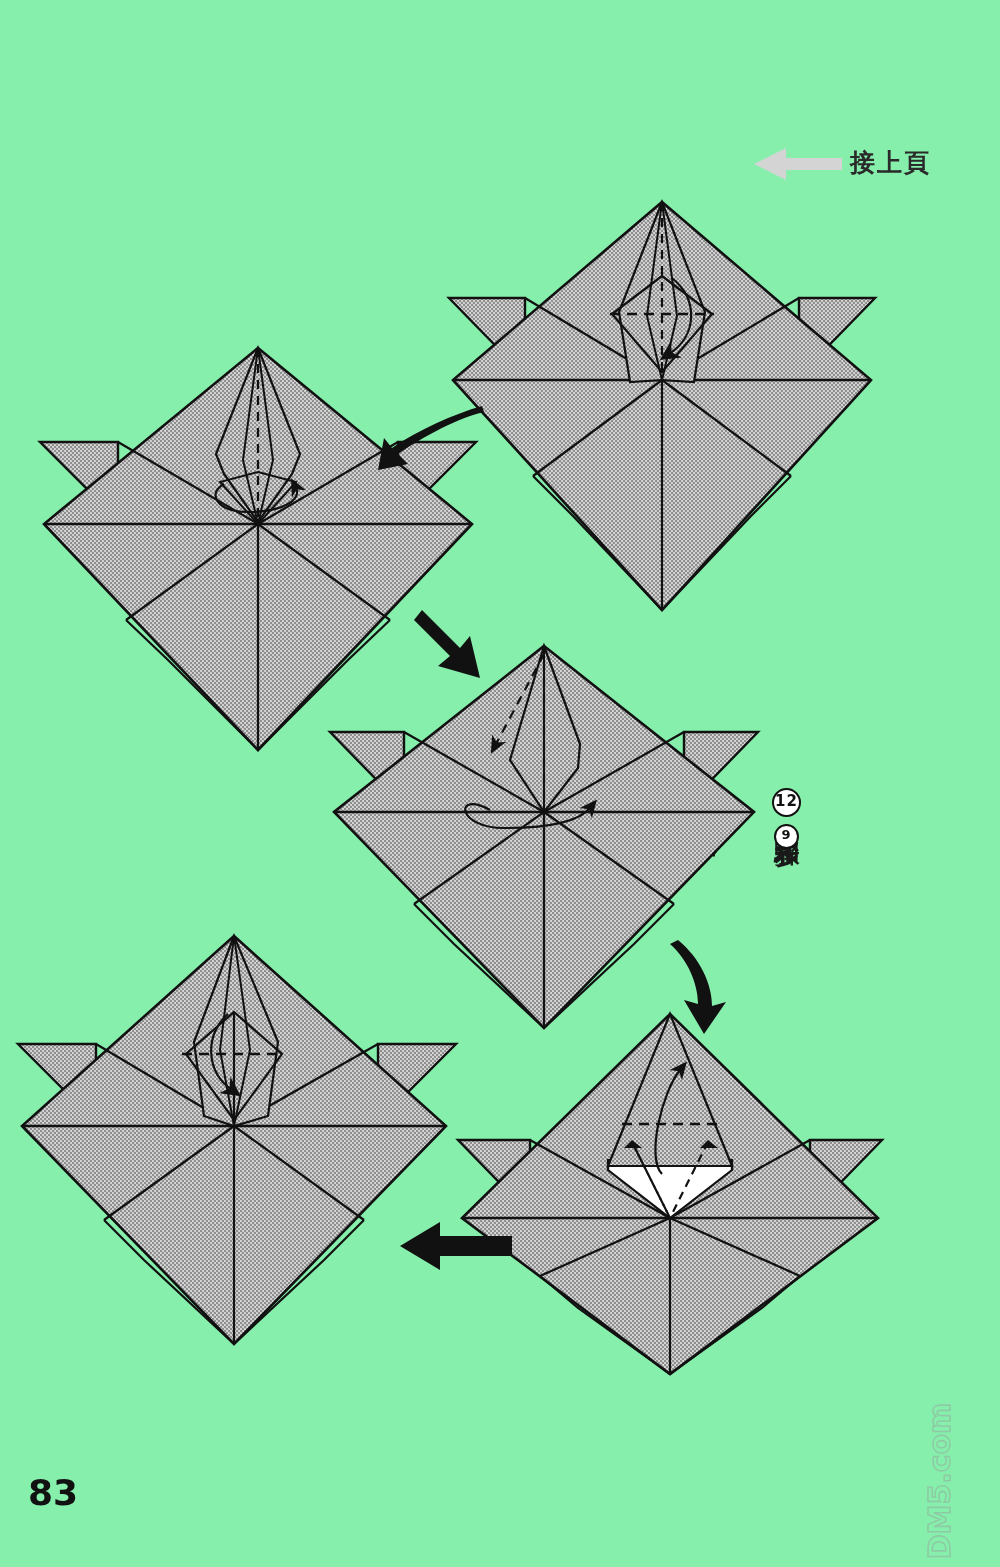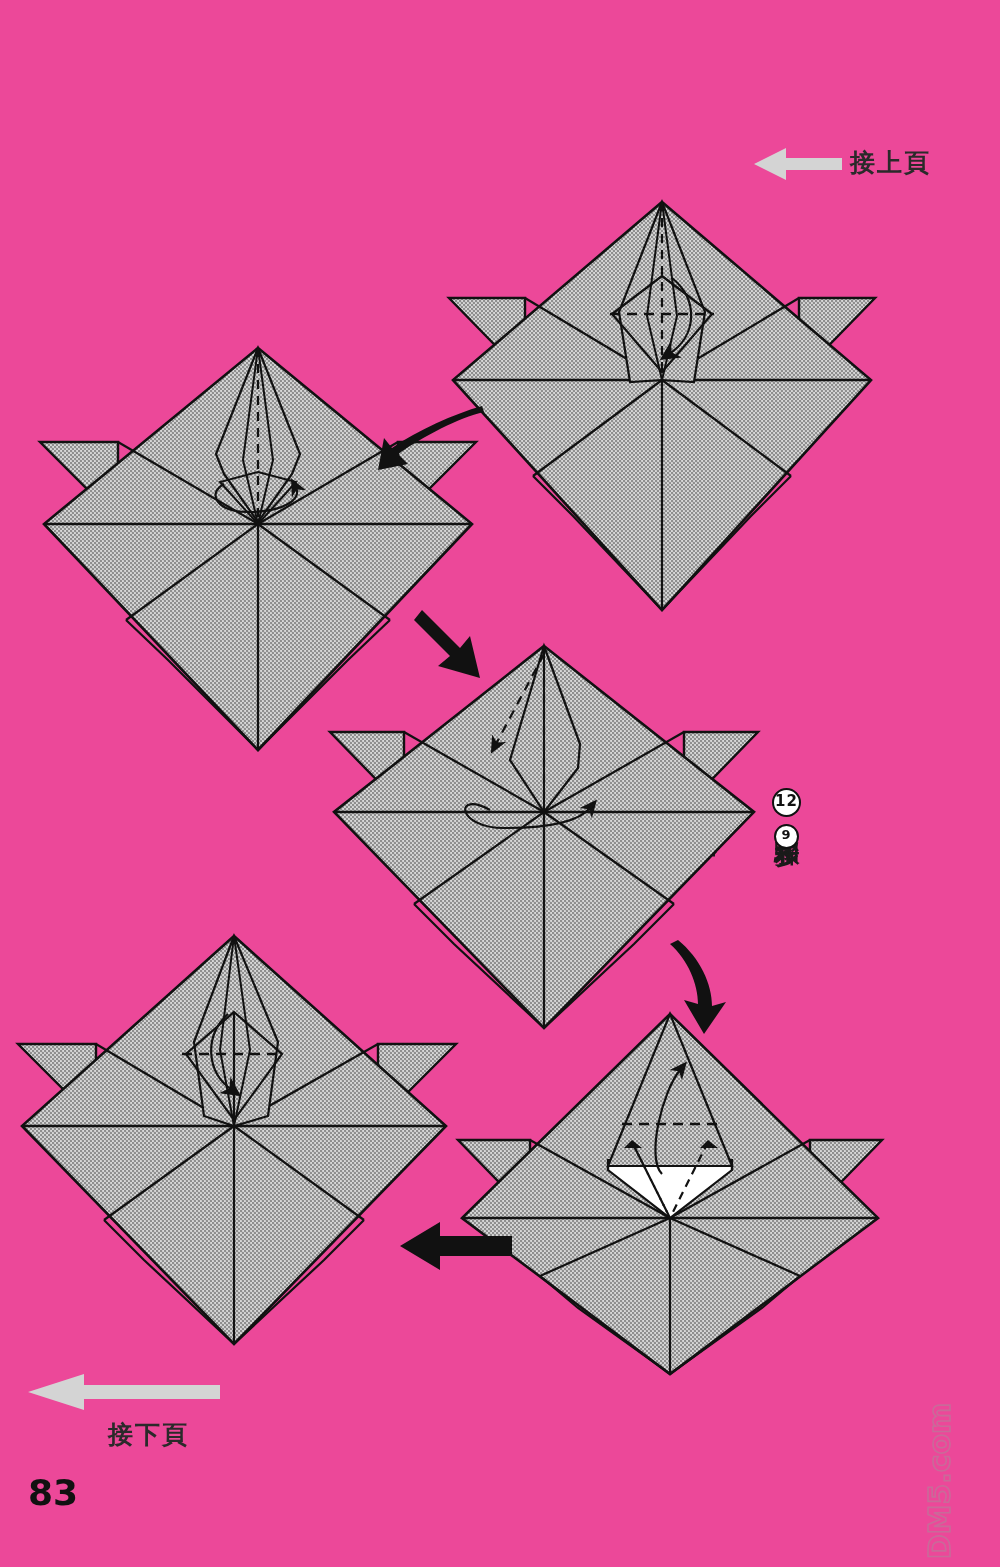--- a/index.html
+++ b/index.html
@@ -1,19 +1,19 @@
 <!DOCTYPE html>
 <html><head>
 <meta charset="utf-8">
 <style>
   html,body{margin:0;padding:0;background:#ffffff;}
   body{width:1000px;height:1567px;position:relative;overflow:hidden;
        font-family:"DejaVu Sans","Liberation Sans",sans-serif;}
 
-  .page{position:absolute;inset:0;background:#ec4899;}
+  .page{position:absolute;inset:0;background:#86efac;}
 
   
   .caption{position:absolute;display:flex;flex-direction:row-reverse;
            align-items:flex-start;gap:2px;}
   .vcol{writing-mode:vertical-rl;text-orientation:upright;
         font-family:"DejaVu Sans","Liberation Sans",sans-serif;
         font-weight:700;font-size:25px;line-height:1.06;color:#1a1a1a;
         letter-spacing:1px;white-space:pre;}
 
   .stepnum{display:inline-block;width:25px;height:25px;border:2.2px solid #111;
@@ -234,26 +234,20 @@
       <path d="M218,84 L218,190" stroke="#111" stroke-width="2.2" fill="none"></path>
       <path d="M166,124 L268,124" stroke="#111" stroke-width="2.6" stroke-dasharray="10,7" fill="none"></path>
       <path d="M212,84 C188,106 190,142 216,160" stroke="#111" stroke-width="2.2" fill="none" marker-end="url(#tipS)"></path>
     </g>
   </svg>
 
   <svg style="position:absolute;left:396px;top:1218px;" width="118" height="58" viewBox="0 0 118 58">
     <path d="M4,28 L44,4 L44,18 L116,18 L116,38 L44,38 L44,52 Z" fill="#111"></path>
   </svg>
 
-  <div class="pagelink" style="left:22px;top:1368px;flex-direction:column;align-items:flex-start;gap:0;">
-    <svg width="196" height="46" viewBox="0 0 196 46" style="margin-left:4px;">
-      <path d="M2,24 L58,6 L58,17 L194,17 L194,31 L58,31 L58,42 Z" fill="#d4d4d4"></path>
-    </svg>
-    <span class="txt" style="margin-left:86px;margin-top:4px;">接下頁</span>
-  </div>
 
   <div class="pagenum">83</div>
 
   <div class="watermark">
     <svg width="96" height="160" viewBox="0 0 96 160">
       <text x="48" y="80" transform="rotate(-90 48 80)" text-anchor="middle" font-family="'DejaVu Sans','Liberation Sans',sans-serif" font-size="30" font-weight="700" fill="none" stroke="#9a9a9a" stroke-width="1.6">DM5.com</text>
     </svg>
   </div>
 
 </div>

